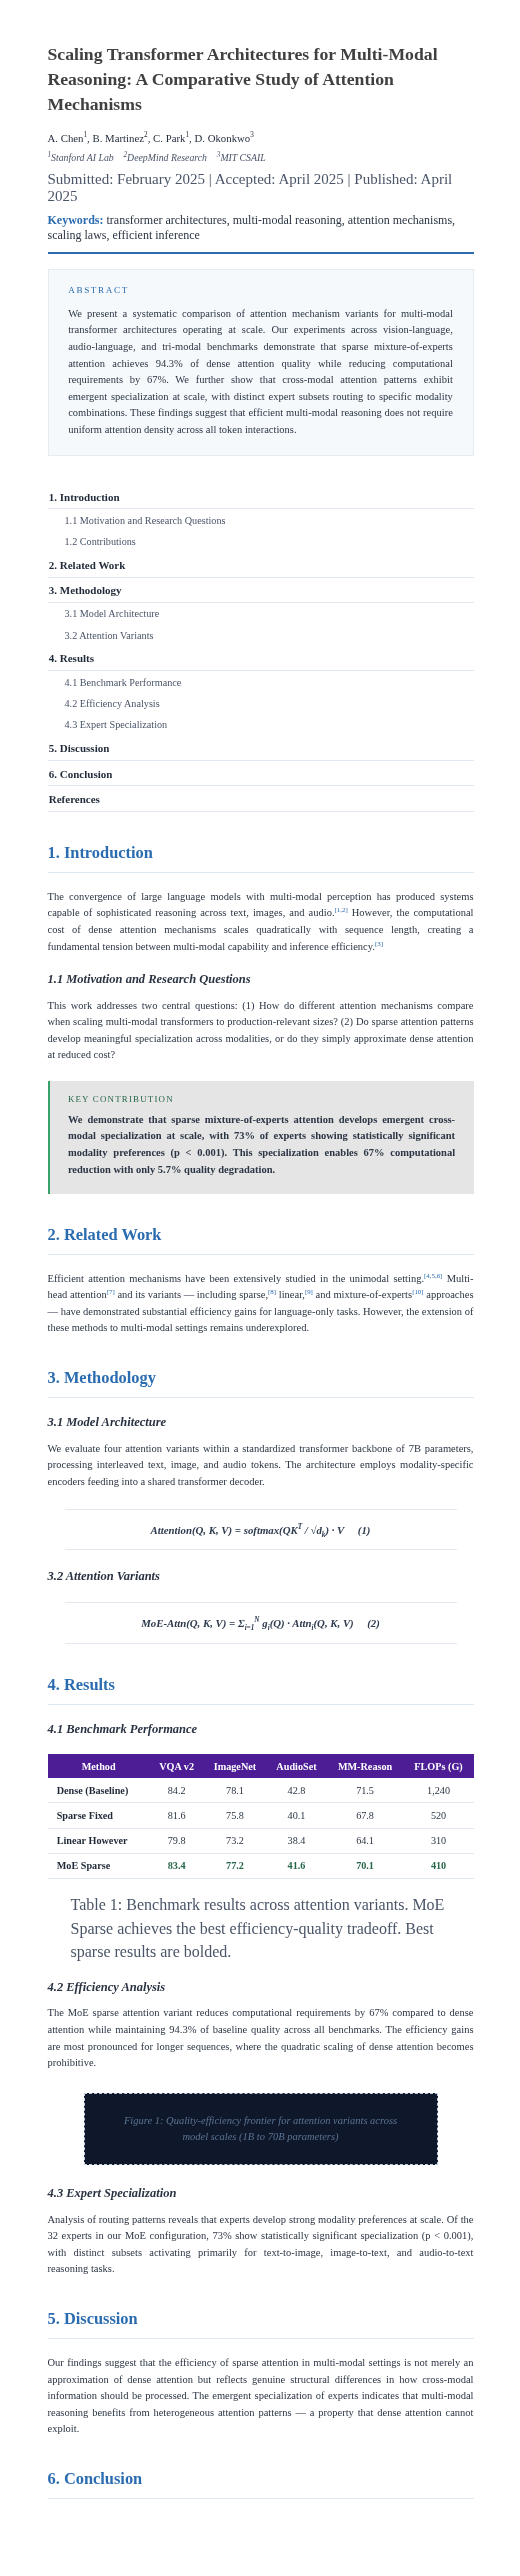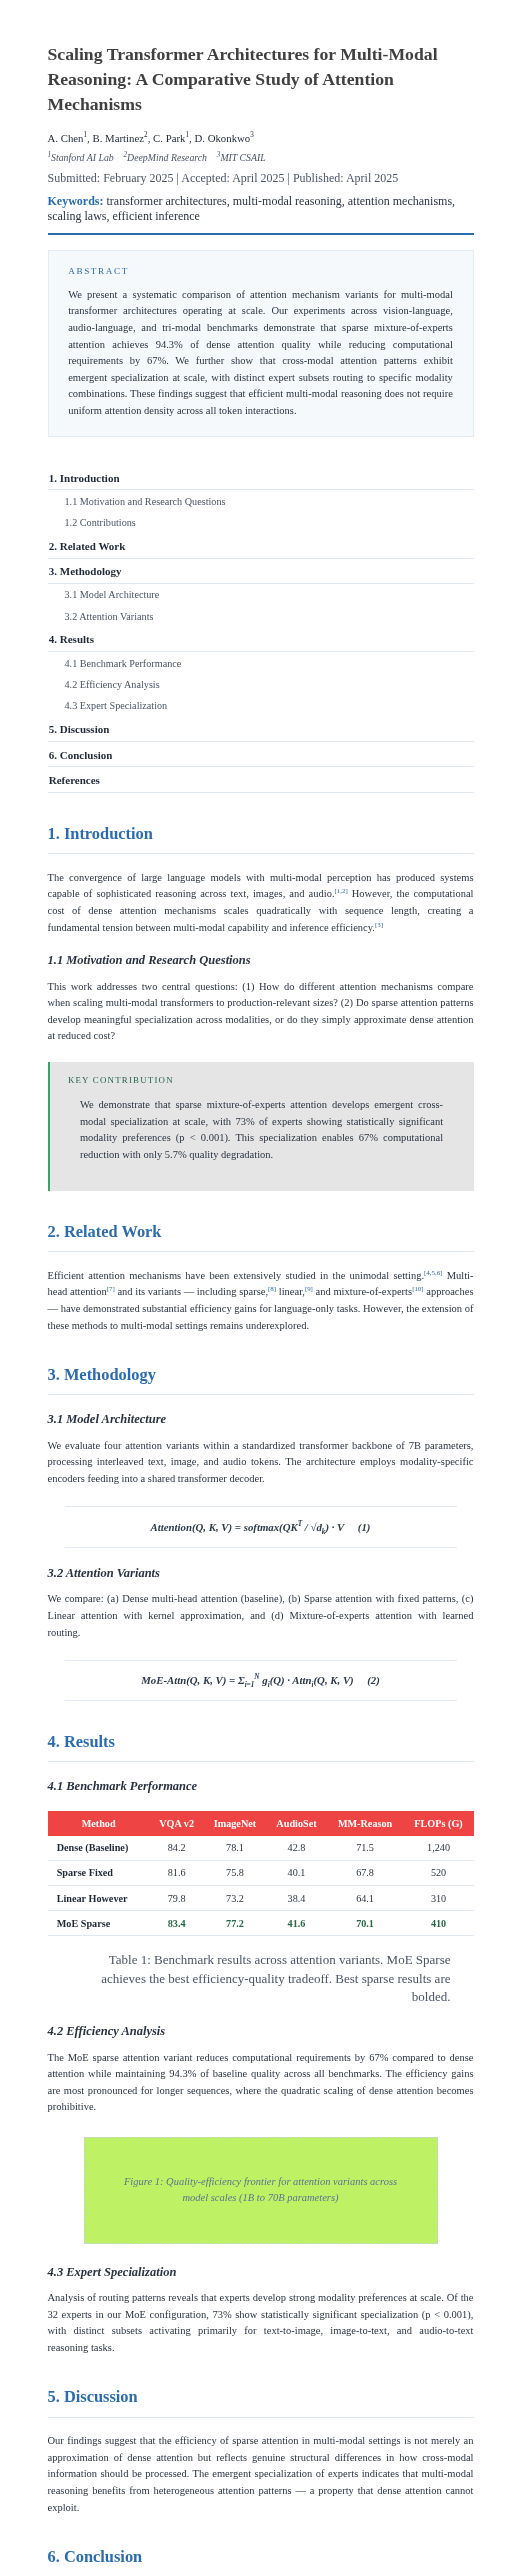--- a/index.html
+++ b/index.html
@@ -11,21 +11,21 @@
     width: 521px;
   }
   .page { width: 426px; margin: 0 auto; padding: 42px 0 52px; }
 
   h1.title {
     font-size: 17.7px; line-height: 1.42; font-weight: 700;
     color: #404040; margin: 0 0 14.4px;
   }
   p.authors { font-size: 10.8px; color: #1f2937; margin: 0 0 7.9px; }
   p.affiliations { font-size: 9.8px; font-style: italic; color: #4a5568; margin: 0 0 7.9px; }
-  p.dates { font-size: 12px; color: #4a5568; margin: 0 0 8.5px; }
+  p.dates { font-size: 15px; color: #4a5568; margin: 0 0 8.5px; }
   p.keywords { font-size: 12px; color: #2b3544; margin: 0 0 8.5px; }
   .kw-label { color: #2b6cb0; font-weight: 700; }
   hr.rule-blue { border: none; border-top: 2px solid #2b6cb0; margin: 9.2px 0 14.4px; }
 
   .abstract-box {
     background: #f6f9fc; border: 0.7px solid #e3ebf3;
     padding: 15.7px 19.7px 17px; margin: 0 0 27.5px;
   }
   .panel-label {
     font-size: 9.2px; font-weight: 400; letter-spacing: 1.6px;
@@ -57,48 +57,48 @@
     color: #2b3544; margin: 10.5px 0;
   }
   sup.cite { color: #2b6cb0; font-size: 6.9px; line-height: 0; cursor: pointer; }
   sup.plain, sub.plain { line-height: 0; font-size: 7.2px; }
 
   .key-box {
     background: #e5e5e5; border-left: 2.6px solid #38a169;
     padding: 13px 18.4px 15.7px; margin: 17px 0 0;
   }
   .key-box .panel-label { color: #276749; letter-spacing: 1.2px; font-size: 8.9px; margin-bottom: 7.9px; }
-  .key-box p.body-text { margin: 12px; }
+  .key-box p.body-text { margin: 0; font-weight: bold; }
 
   .eq-block {
     border-top: 0.7px solid #e2e8f0; border-bottom: 0.7px solid #e2e8f0;
     margin: 18.4px 17px; padding: 13.8px 6.6px; text-align: center; font-weight: bold;
   }
   .eq { font-style: italic; font-size: 10.8px; color: #2d3a4e; margin: 0; }
 
   table.results { width: 100%; border-collapse: collapse; margin: 17px 0 0; }
   table.results th {
-    background: #ef4444; color: #ffffff; font-weight: 700;
+    background: #4c1d95; color: #ffffff; font-weight: 700;
     font-size: 10.2px; padding: 6.6px 5.2px; text-align: center;
   }
   table.results td {
     font-size: 10.2px; padding: 6.6px 5.2px; text-align: center;
     border-bottom: 0.7px solid #e2e8f0; color: #2b3544;
   }
   table.results td.method { text-align: left; font-weight: 700; color: #1f2937; padding-left: 9.2px; }
   table.results tr.hl td.num { color: #276749; font-weight: 700; }
 
   p.caption {
-    font-size: 13px; color: #4a5568; text-align: right;
+    font-size: 16px; color: #4a5568; text-align: left;
     line-height: 1.45; margin: 14.4px auto 0; max-width: 380px;
   }
 
   .figure-box {
-    border: 1.3px dashed #c5d2e0; background: #bef264;
-    margin: 21px 36px; padding: 36px 26px; text-align: center;
+    border: 1.3px dashed #c5d2e0; background: #0f172a;
+    margin: 21px 36px; padding: 19px 26px; text-align: center;
   }
   .figure-box p {
     font-style: italic; font-size: 10.5px; color: #5b7492;
     line-height: 1.55; margin: 0 auto; max-width: 308px;
   }
 </style>
 </head>
 <body>
 
 <div class="page">
@@ -152,21 +152,20 @@
   </section>
 
   <section>
     <h2 class="sec">3. Methodology</h2>
     <h3 class="subsec">3.1 Model Architecture</h3>
     <p class="body-text">We evaluate four attention variants within a standardized transformer backbone of 7B parameters, processing interleaved text, image, and audio tokens. The architecture employs modality-specific encoders feeding into a shared transformer decoder.</p>
     <div class="eq-block">
       <p class="eq">Attention(Q, K, V) = softmax(QK<sup class="plain">T</sup> / √d<sub class="plain">k</sub>) · V  (1)</p>
     </div>
     <h3 class="subsec">3.2 Attention Variants</h3>
-    <p class="body-text">We compare: (a) Dense multi-head attention (baseline), (b) Sparse attention with fixed patterns, (c) Linear attention with kernel approximation, and (d) Mixture-of-experts attention with learned routing.</p>
     <div class="eq-block">
       <p class="eq">MoE-Attn(Q, K, V) = Σ<sub class="plain">i=1</sub><sup class="plain">N</sup> g<sub class="plain">i</sub>(Q) · Attn<sub class="plain">i</sub>(Q, K, V)  (2)</p>
     </div>
   </section>
 
   <section>
     <h2 class="sec">4. Results</h2>
     <h3 class="subsec">4.1 Benchmark Performance</h3>
 
     <table class="results">

